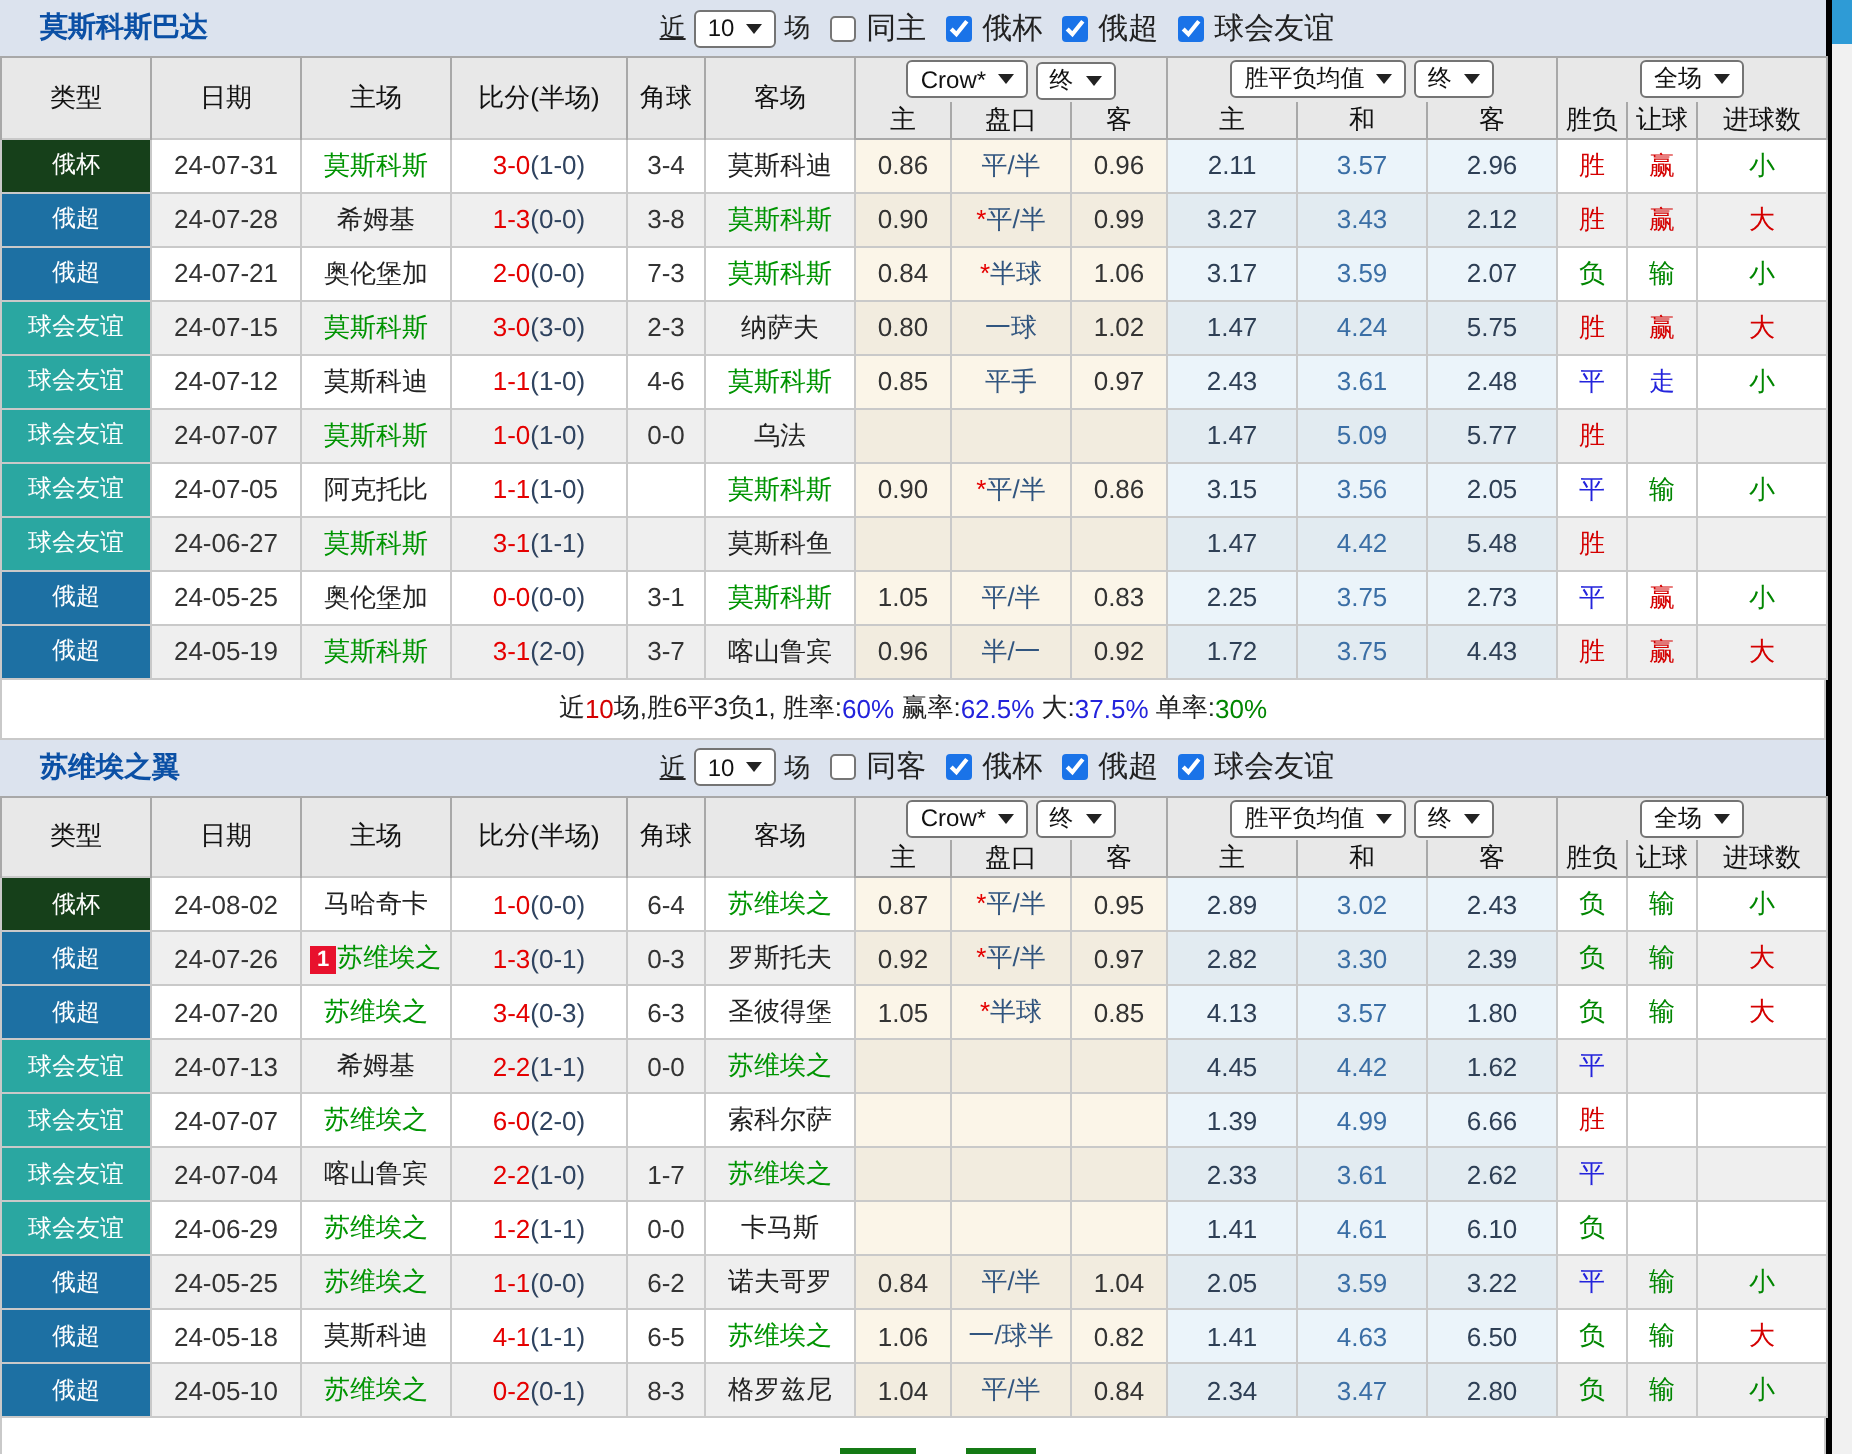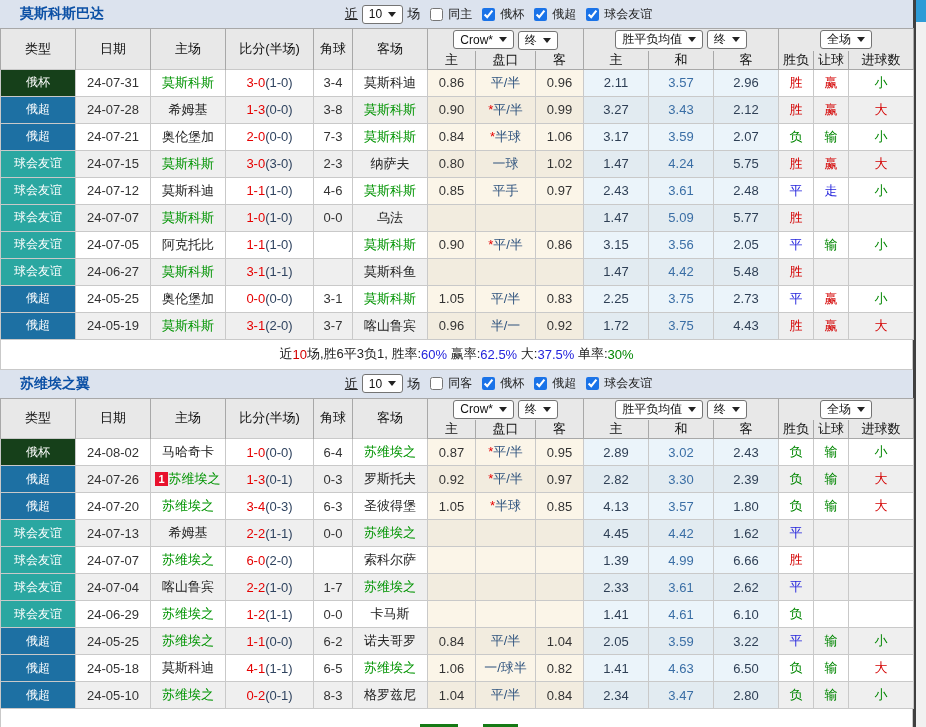--- a/index.html
+++ b/index.html
@@ -1,37 +1,37 @@
 <!DOCTYPE html>
 <html><head>
 <meta charset="utf-8">
 <style>
   * { margin:0; padding:0; box-sizing:border-box; }
   html,body { width:926px; height:727px; overflow:hidden; background:#fff;
     font-family:"Liberation Sans","DejaVu Sans",sans-serif; }
-  .page { position:relative; width:926px; height:727px; background:#404040; }
+  .page { position:relative; width:926px; height:727px; background:#000000; }
 
   
   .scroll-track { position:absolute; top:0; right:0; width:10px; height:727px; background:#f1f1f1; }
   .scroll-thumb { position:absolute; top:0; right:0; width:10px; height:22px; background:#2e9bd6; }
 
   .content { position:absolute; left:0; top:0; width:913px; }
 
   
   .band { position:relative; height:28px; background:#dce3ee; display:flex; align-items:center; }
   .band .title { position:absolute; left:20px; font-size:14px; font-weight:bold; color:#0b50a5; }
   .filters { margin:0 auto; display:flex; align-items:center; gap:4px; transform:translateX(42px);
     font-size:13px; color:#222; white-space:nowrap; }
   .near-link { text-decoration:underline; cursor:pointer; }
   .dd { display:inline-flex; align-items:center; gap:6px; background:#fff; border:1px solid #747474;
     border-radius:3px; padding:0 6px; height:19px; font-size:12px; color:#111; cursor:pointer; }
   .dd::after { content:""; width:0; height:0; border-left:4px solid transparent;
     border-right:4px solid transparent; border-top:5px solid #222; }
   input[type=checkbox] { width:13px; height:13px; accent-color:#1a73e8; margin:0 1px 0 6px; vertical-align:-2px; }
-  .cb-label { font-size:12px; color:#222; }
+  .cb-label { font-size:15px; color:#222; }
 
   
   table { border-collapse:collapse; table-layout:fixed; width:913px; }
   th, td { border:1px solid #c9c9c9; text-align:center; overflow:hidden; white-space:nowrap; }
   thead th { background:#e8e8e8; border-color:#a8a8a8; font-weight:normal; font-size:13px; color:#111; }
   thead tr.dd-row th { height:22px; border-bottom:none; }
   thead tr.lbl-row th { height:18px; border-top:none; }
   thead th.span2 { height:40px; }
   tbody tr { height:27px; font-size:13px; }
   tbody tr.odd  { background:#ffffff; }

